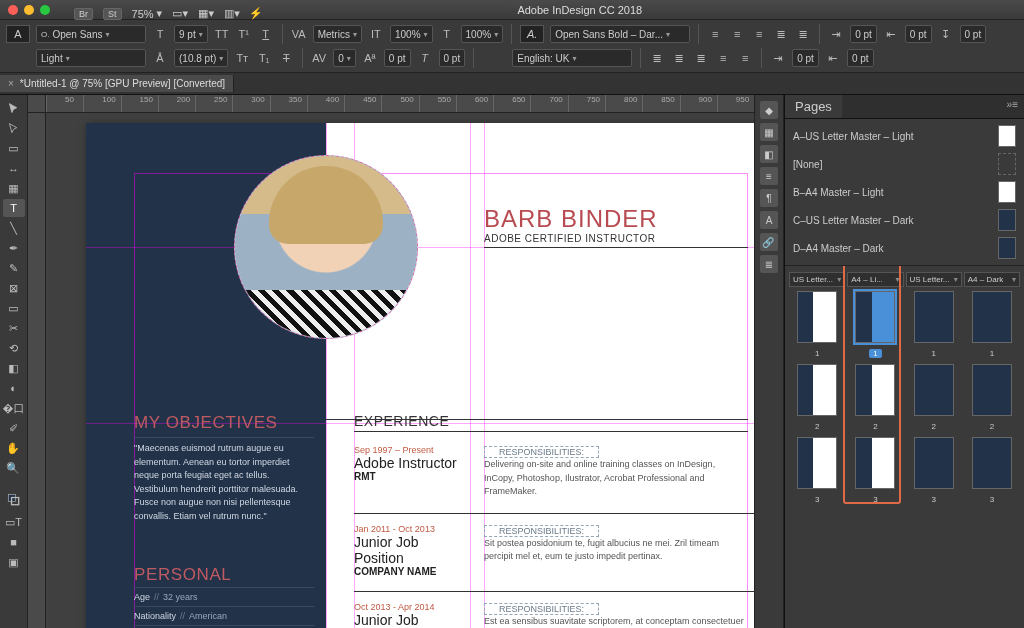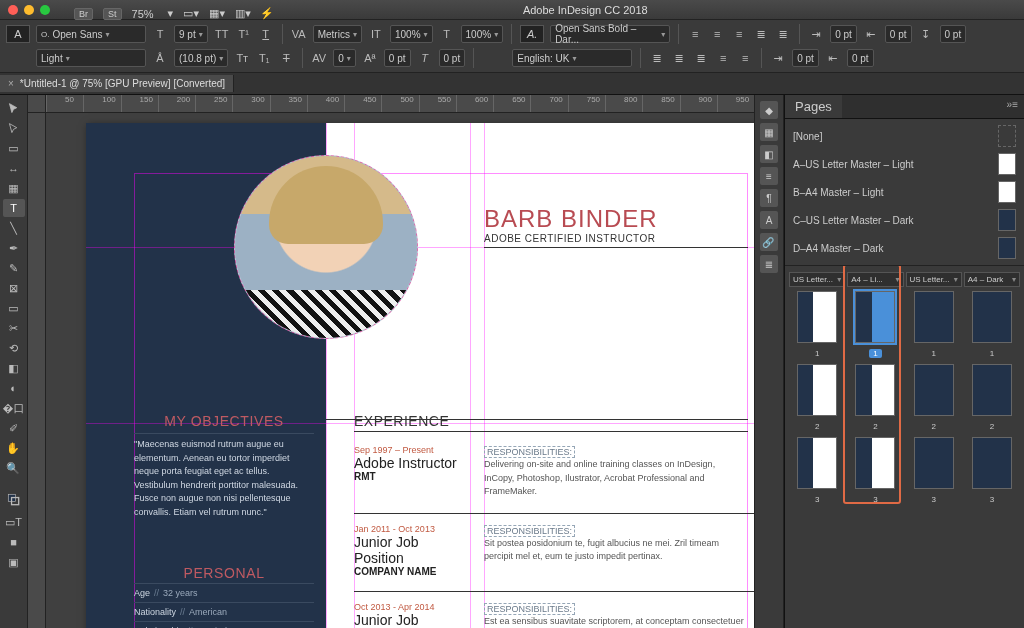--- a/index.html
+++ b/index.html
@@ -3,21 +3,21 @@
 <meta charset="utf-8">
 <style>
   * { box-sizing: border-box; margin: 0; padding: 0; }
   body { font-family: "Helvetica Neue", Arial, sans-serif; background: #404040; width: 1024px; height: 628px; overflow: hidden; font-size: 11px; color: #ddd; }
   .titlebar { height: 20px; background: linear-gradient(#4a4a4a,#3a3a3a); display: flex; align-items: center; padding: 0 8px; gap: 6px; border-bottom: 1px solid #222; }
   .tldot { width: 10px; height: 10px; border-radius: 50%; }
   .tldot.red{background:#ff5f57}.tldot.yellow{background:#febc2e}.tldot.green{background:#28c840}
   .titlebar .title { flex: 1; text-align: center; color: #ddd; font-size: 11px; }
   .badge { background:#555; border:1px solid #666; padding:0 4px; font-size:9px; border-radius:2px; color:#ccc;}
   .menubar-icons { margin-left:18px; display:flex; gap:10px; align-items:center; color:#ccc; font-size:11px;margin-top:8px;}
-  .menubar-icons .pct { display:flex; align-items:center; gap:14px;}
+  .menubar-icons .pct { display:flex; align-items:center; gap:3px;}
   .control-bar { background:#3a3a3a; border-bottom:1px solid #222; padding:4px 6px; display:flex; flex-direction:column; gap:4px;}
   .control-row { display:flex; align-items:center; gap:6px; flex-wrap:nowrap;}
   .ctrl-sel { background:#2a2a2a; border:1px solid #555; color:#ccc; font-size:10px; padding:1px 4px; height:18px; display:flex; align-items:center; gap:3px; border-radius:2px;}
   .ctrl-sel .chev{font-size:8px;color:#999;}
   .ctrl-ico { width:16px; height:16px; display:flex; align-items:center; justify-content:center; color:#bbb; font-size:11px;}
   .sep { width:1px; height:20px; background:#555; margin:0 2px;}
   .fsample { background:#222; border:1px solid #555; width:24px; height:18px; display:flex; align-items:center; justify-content:center; font-size:11px; color:#ccc;}
   .doctab-bar { height:22px; background:#333; display:flex; align-items:center; border-bottom:1px solid #111;}
   .doctab { background:#4a4a4a; color:#ddd; font-size:10px; padding:3px 8px; display:flex; align-items:center; gap:6px; border-right:1px solid #222;}
   .doctab .close{color:#aaa;font-size:10px;}
@@ -39,26 +39,26 @@
   .margin-box { position:absolute; border:1px solid rgba(255,0,255,.45);}
   .photo { position:absolute; top:32px; left:148px; width:184px; height:184px; border-radius:50%; overflow:hidden; border:1px dashed rgba(255,0,128,.5); background:#b7c6d5; }
   .photo .face{position:absolute;inset:0;background:radial-gradient(circle at 50% 36%, #f2d2b6 0 34%, transparent 35%), linear-gradient(#d5ba8a 0 32%, transparent 32%), #9cb1c4;}
   .photo .hair{position:absolute;top:10px;left:34px;right:34px;height:78px;border-radius:60px 60px 20px 20px;background:#c7a86a;}
   .photo .shirt{position:absolute;bottom:0;left:0;right:0;height:48px;background:repeating-linear-gradient(45deg,#111 0 5px,#eee 5px 10px);}
   .doc-h1 { position:absolute; top:82px; left:398px; color:#b84b52; font-size:24px; letter-spacing:1px; font-weight:300;}
   .doc-sub { position:absolute; top:110px; left:398px; color:#333; font-size:10px; letter-spacing:.5px;}
   .doc-addr { position:absolute; top:140px; left:398px; color:#555; font-size:10px; line-height:1.5;}
   .hr { position:absolute; left:398px; right:18px; height:1px; background:#333;}
   .sec-title { color:#b84b52; font-size:14px; letter-spacing:.5px;}
-  .dark-sec-title { color:#bf5a62; font-size:14px; letter-spacing:.6px; text-transform:uppercase;text-align:center;}
+  .dark-sec-title { color:#bf5a62; font-size:17px; letter-spacing:.6px; text-transform:uppercase;}
   .dark-text { color:#cfd7e2; font-size:9px; line-height:1.5;}
   .exp-date { color:#c15a42; font-size:9px;}
   .exp-role { color:#222; font-size:14px; font-weight:normal;}
   .exp-co { color:#222; font-size:10px; font-weight:bold;}
-  .resp-label { color:#6a7a8a; font-size:9px; border:1px dashed #95a6b6; padding:0 2px; display:inline-block;}
+  .resp-label { color:#6a7a8a; font-size:9px; border:1px dashed #95a6b6; padding:0 14px; display:inline-block;}
   .resp-body { color:#555; font-size:9px; line-height:1.5; width:260px;}
   .panel-dock { width:30px; background:#3a3a3a; border-left:1px solid #222; border-right:1px solid #222; display:flex; flex-direction:column; align-items:center; gap:4px; padding-top:6px;}
   .dock-ico{ width:18px; height:18px; background:#555; border-radius:2px; display:flex; align-items:center; justify-content:center; font-size:10px; color:#ccc;}
   .pages-panel { width:240px; background:#3a3a3a; border-left:1px solid #111; display:flex; flex-direction:column;}
   .panel-tabs { display:flex; background:#2f2f2f; border-bottom:1px solid #111;}
   .panel-tab { padding:4px 10px; font-size:13px; color:#ccc; background:#3a3a3a;}
   .panel-close{margin-left:auto;padding:4px 6px;color:#aaa;font-size:10px;}
   .masters { padding:6px 8px; font-size:10px; color:#ccc; display:flex; flex-direction:column; gap:6px; border-bottom:1px solid #222;}
   .master-row { display:flex; align-items:center; justify-content:space-between;}
   .master-thumb { width:18px; height:22px; background:#fff; border:1px solid #666;}
@@ -131,21 +131,21 @@
         <span>100%</span>
         <span class="chev">▾</span>
       </div>
     <div class="ctrl-ico">T</div>
     <div class="ctrl-sel">
         <span>100%</span>
         <span class="chev">▾</span>
       </div>
     <div class="sep"></div>
     <div class="fsample" style="font-style:italic">A.</div>
-    <div class="ctrl-sel" style="width:120px">
+    <div class="ctrl-sel" style="width:140px">
         <span>Open Sans Bold – Dar...</span>
         <span class="chev">▾</span>
       </div>
     <div class="sep"></div>
     <div class="ctrl-ico">≡</div>
     <div class="ctrl-ico">≡</div>
     <div class="ctrl-ico">≡</div>
     <div class="ctrl-ico">≣</div>
     <div class="ctrl-ico">≣</div>
     <div class="sep"></div>
@@ -393,26 +393,26 @@
     <div class="dock-ico">≣</div>
   </div>
 
   <div class="pages-panel">
     <div class="panel-tabs">
       <div class="panel-tab">Pages</div>
       <div class="panel-close">»≡</div>
     </div>
     <div class="masters">
       <div class="master-row">
+          <span>A–US Letter Master – Light</span>
+          <div class="master-thumb"></div>
+        </div>
+      <div class="master-row">
           <span>[None]</span>
           <div class="master-thumb" style="background:#3a3a3a;border-style:dashed"></div>
-        </div>
-      <div class="master-row">
-          <span>A–US Letter Master – Light</span>
-          <div class="master-thumb"></div>
         </div>
       <div class="master-row">
           <span>B–A4 Master – Light</span>
           <div class="master-thumb"></div>
         </div>
       <div class="master-row">
           <span>C–US Letter Master – Dark</span>
           <div class="master-thumb dark"></div>
         </div>
       <div class="master-row">

